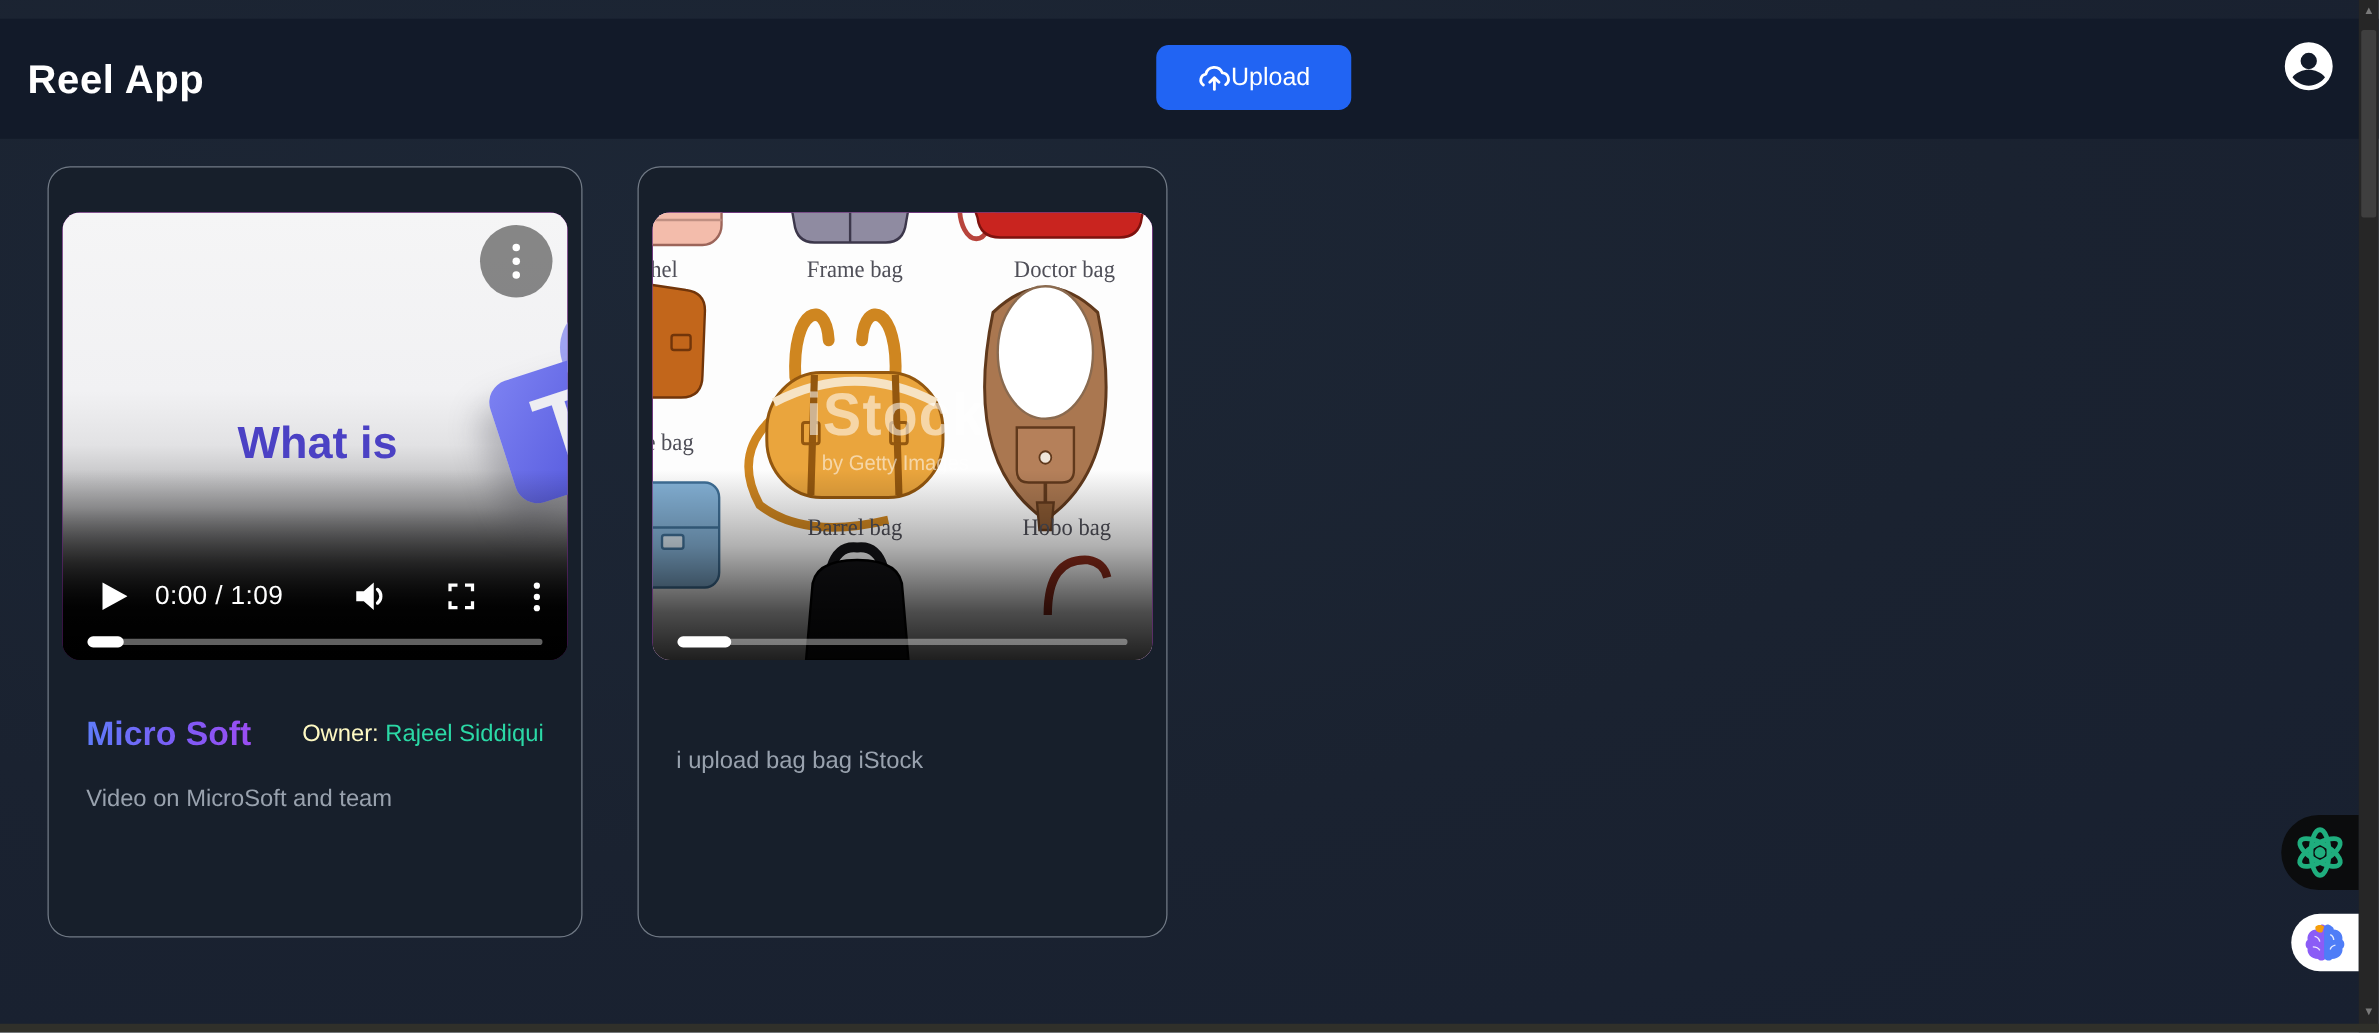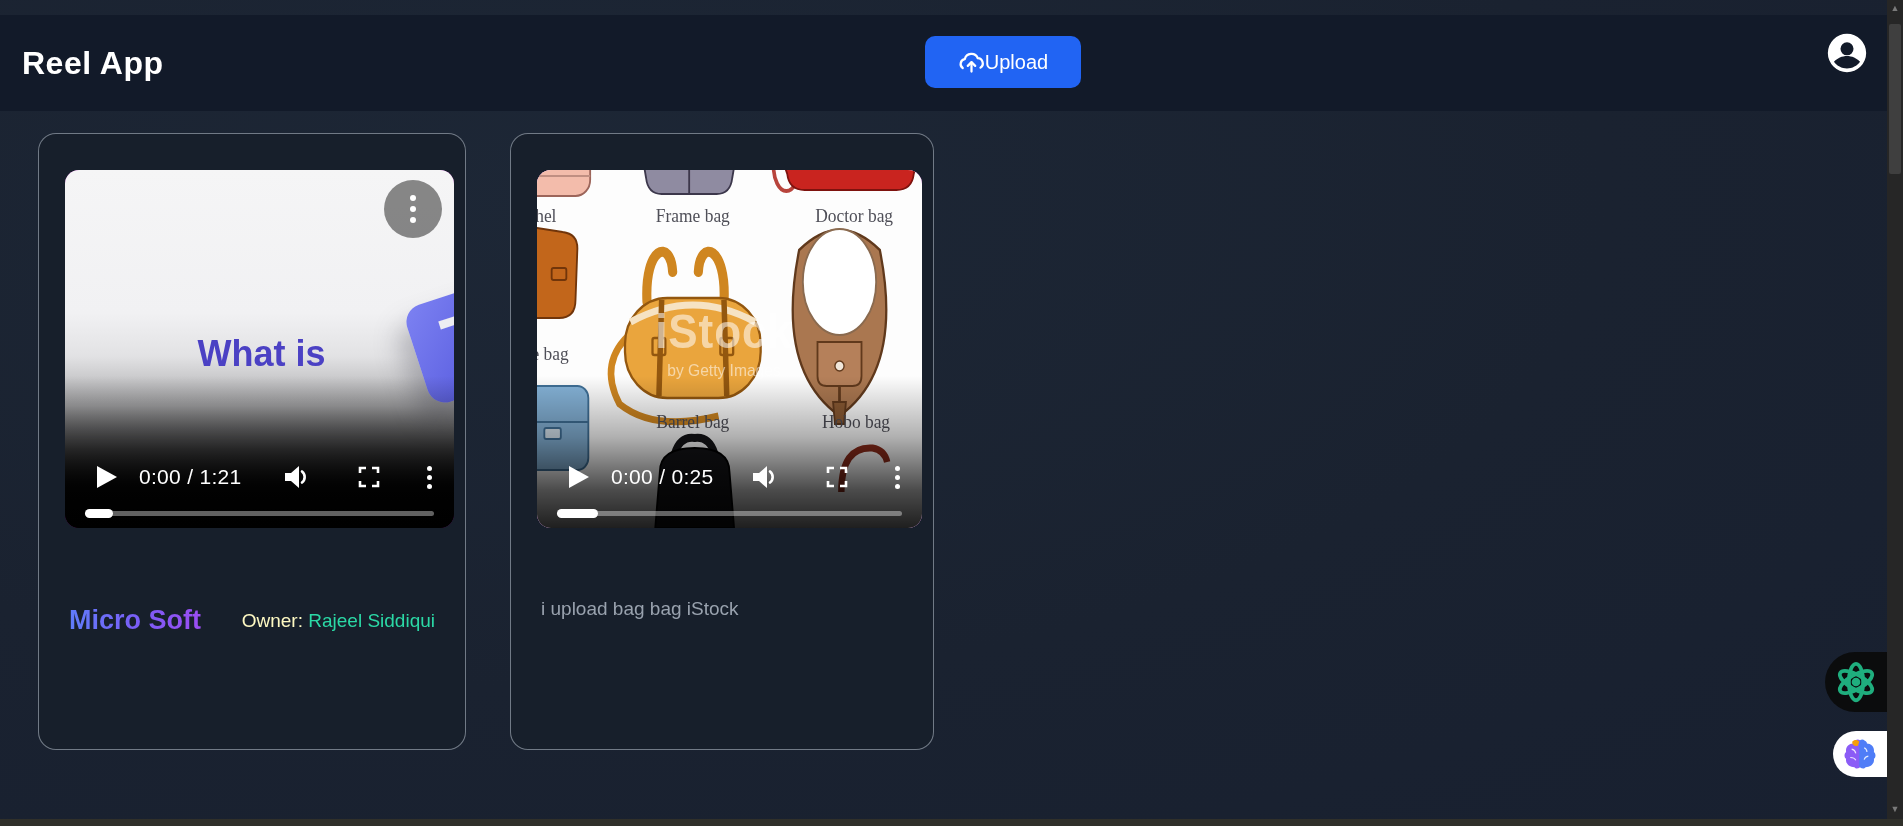--- a/index.html
+++ b/index.html
@@ -20,21 +20,21 @@
     color:#fff; font-size:20px; font-family:inherit; }
   .avatar-btn { position:absolute; right:33px; top:15px; width:46px; height:46px;
     background:transparent; border:none; cursor:pointer; padding:0; }
 
   
   .cards { position:absolute; left:38px; top:133px; display:flex; gap:44px; }
   .card { position:relative; height:617px; background:#171f2b;
     border:1px solid rgba(203,213,225,.5); border-radius:18px; }
   .card-1 { width:428px; } .card-2 { width:424px; }
 
-  .video-wrap { position:absolute; top:36px; left:26px; right:11px; height:358px;
+  .video-wrap { position:absolute; top:36px; left:11px; right:11px; height:358px;
     border-radius:14px; overflow:hidden; background:#a21caf; cursor:pointer; }
 
   
   .slide1 { position:absolute; inset:0;
     background:linear-gradient(180deg,#f5f5f6 0%,#f1f1f3 40%,#e2e2e4 52%,#ababad 66%,#4a4a4b 78%,#0d0d0d 88%,#000 100%); }
   .slide-title { position:absolute; top:163px; left:60px; right:56px; text-align:center;
     color:#4b41c4; font-size:36px; font-weight:600; }
   .teams-head { position:absolute; left:398px; top:72px; width:72px; height:72px;
     border-radius:50%; background:#9fa3f1; }
   .teams-logo { position:absolute; left:350px; top:122px; width:102px; height:102px;
@@ -62,21 +62,21 @@
   .mute-btn { margin-left:auto; }
   .fs-btn { margin-left:46px; }
   .dots-btn { margin-left:46px; flex-direction:column; gap:4px; }
   .dots-btn i { width:5px; height:5px; border-radius:50%; background:#fff; }
   .vtrack { position:absolute; left:20px; right:20px; bottom:12px; height:5px; z-index:3;
     background:rgba(255,255,255,.38); border-radius:3px; cursor:pointer; }
   .vfill { height:9px; margin-top:-2px; background:#fff; border-radius:5px; }
 
   
   .card-body { position:absolute; left:0; right:0; top:394px; padding:44px 30px 0 30px; }
-  .title-row { display:flex; justify-content:space-between; align-items:center;margin-top:33px; }
+  .title-row { display:flex; justify-content:space-between; align-items:center; }
   .card-title { font-size:27px; font-weight:800;
     background:linear-gradient(90deg,#5f7cfa 0%,#7c5cf6 55%,#9b4df2 100%);
     -webkit-background-clip:text; background-clip:text; color:transparent; }
   .owner { font-size:19px; white-space:nowrap; }
   .owner .olabel { color:#fef9c3; }
   .owner .oname { color:#2bd9a6; }
   .card-desc { margin-top:26px; color:#99a2ae; font-size:19px; }
 
   
   .atom-pill { position:absolute; left:1825px; top:652px; width:62px; height:60px;
@@ -141,21 +141,21 @@
           <i></i>
       </button>
 
       <div class="vgrad"></div>
       <div class="vcontrols">
         <button class="vbtn">
           <svg width="22" height="24" viewBox="0 0 22 24">
               <polygon points="2,1 22,12 2,23" fill="#fff"></polygon>
             </svg>
         </button>
-        <span class="vtime">0:00 / 1:21</span>
+        <span class="vtime">0:00 / 1:09</span>
         <button class="vbtn mute-btn">
           <svg width="28" height="24" viewBox="0 0 28 24" fill="#fff">
             <path d="M2 8h6l8-7v22l-8-7H2z"></path>
             <path d="M19 6.5a7 7 0 0 1 0 11" fill="none" stroke="#fff" stroke-width="2.6" stroke-linecap="round"></path>
           </svg>
         </button>
         <button class="vbtn fs-btn">
           <svg width="24" height="24" viewBox="0 0 24 24" fill="none" stroke="#fff" stroke-width="2.6">
             <path d="M3 8V3h6M15 3h6v5M21 16v5h-6M9 21H3v-5"></path>
           </svg>
@@ -172,20 +172,21 @@
     </div>
 
     <div class="card-body">
       <div class="title-row">
         <span class="card-title">Micro Soft</span>
         <span class="owner">
           <span class="olabel">Owner:</span>
           <span class="oname">Rajeel Siddiqui</span>
         </span>
       </div>
+      <div class="card-desc">Video on MicroSoft and team</div>
     </div>
   </div>
 
   <div class="card card-2">
     <div class="video-wrap">
 
       <svg class="bags-svg" viewBox="0 0 420 358" preserveAspectRatio="none">
         <rect x="0" y="0" width="420" height="358" fill="#fdfdfd"></rect>
 
         <g>
@@ -243,44 +244,20 @@
         </g>
         <g>
           <path d="M332 322 q0 -46 34 -44 q13 2 16 14" fill="none" stroke="#8e2c1b" stroke-width="7"></path>
         </g>
 
         <text x="204" y="178" text-anchor="middle" font-size="48" font-weight="bold" letter-spacing="1" fill="rgba(255,255,255,0.55)">iStock</text>
         <text x="204" y="206" text-anchor="middle" font-size="17" fill="rgba(255,255,255,0.55)">by Getty Images</text>
       </svg>
 
       <div class="vgrad" style="background:linear-gradient(180deg, rgba(0,0,0,0) 0%, rgba(0,0,0,.3) 40%, rgba(0,0,0,.7) 75%, rgba(0,0,0,.88) 100%);"></div>
-      <div class="vcontrols">
-        <button class="vbtn">
-          <svg width="22" height="24" viewBox="0 0 22 24">
-              <polygon points="2,1 22,12 2,23" fill="#fff"></polygon>
-            </svg>
-        </button>
-        <span class="vtime">0:00 / 0:25</span>
-        <button class="vbtn mute-btn">
-          <svg width="28" height="24" viewBox="0 0 28 24" fill="#fff">
-            <path d="M2 8h6l8-7v22l-8-7H2z"></path>
-            <path d="M19 6.5a7 7 0 0 1 0 11" fill="none" stroke="#fff" stroke-width="2.6" stroke-linecap="round"></path>
-          </svg>
-        </button>
-        <button class="vbtn fs-btn">
-          <svg width="24" height="24" viewBox="0 0 24 24" fill="none" stroke="#fff" stroke-width="2.6">
-            <path d="M3 8V3h6M15 3h6v5M21 16v5h-6M9 21H3v-5"></path>
-          </svg>
-        </button>
-        <button class="vbtn dots-btn">
-          <i></i>
-            <i></i>
-            <i></i>
-        </button>
-      </div>
       <div class="vtrack">
         <div class="vfill" style="width: 12%;"></div>
       </div>
     </div>
 
     <div class="card-body">
       <div class="card-desc">i upload bag bag iStock</div>
     </div>
   </div>
 </div>

